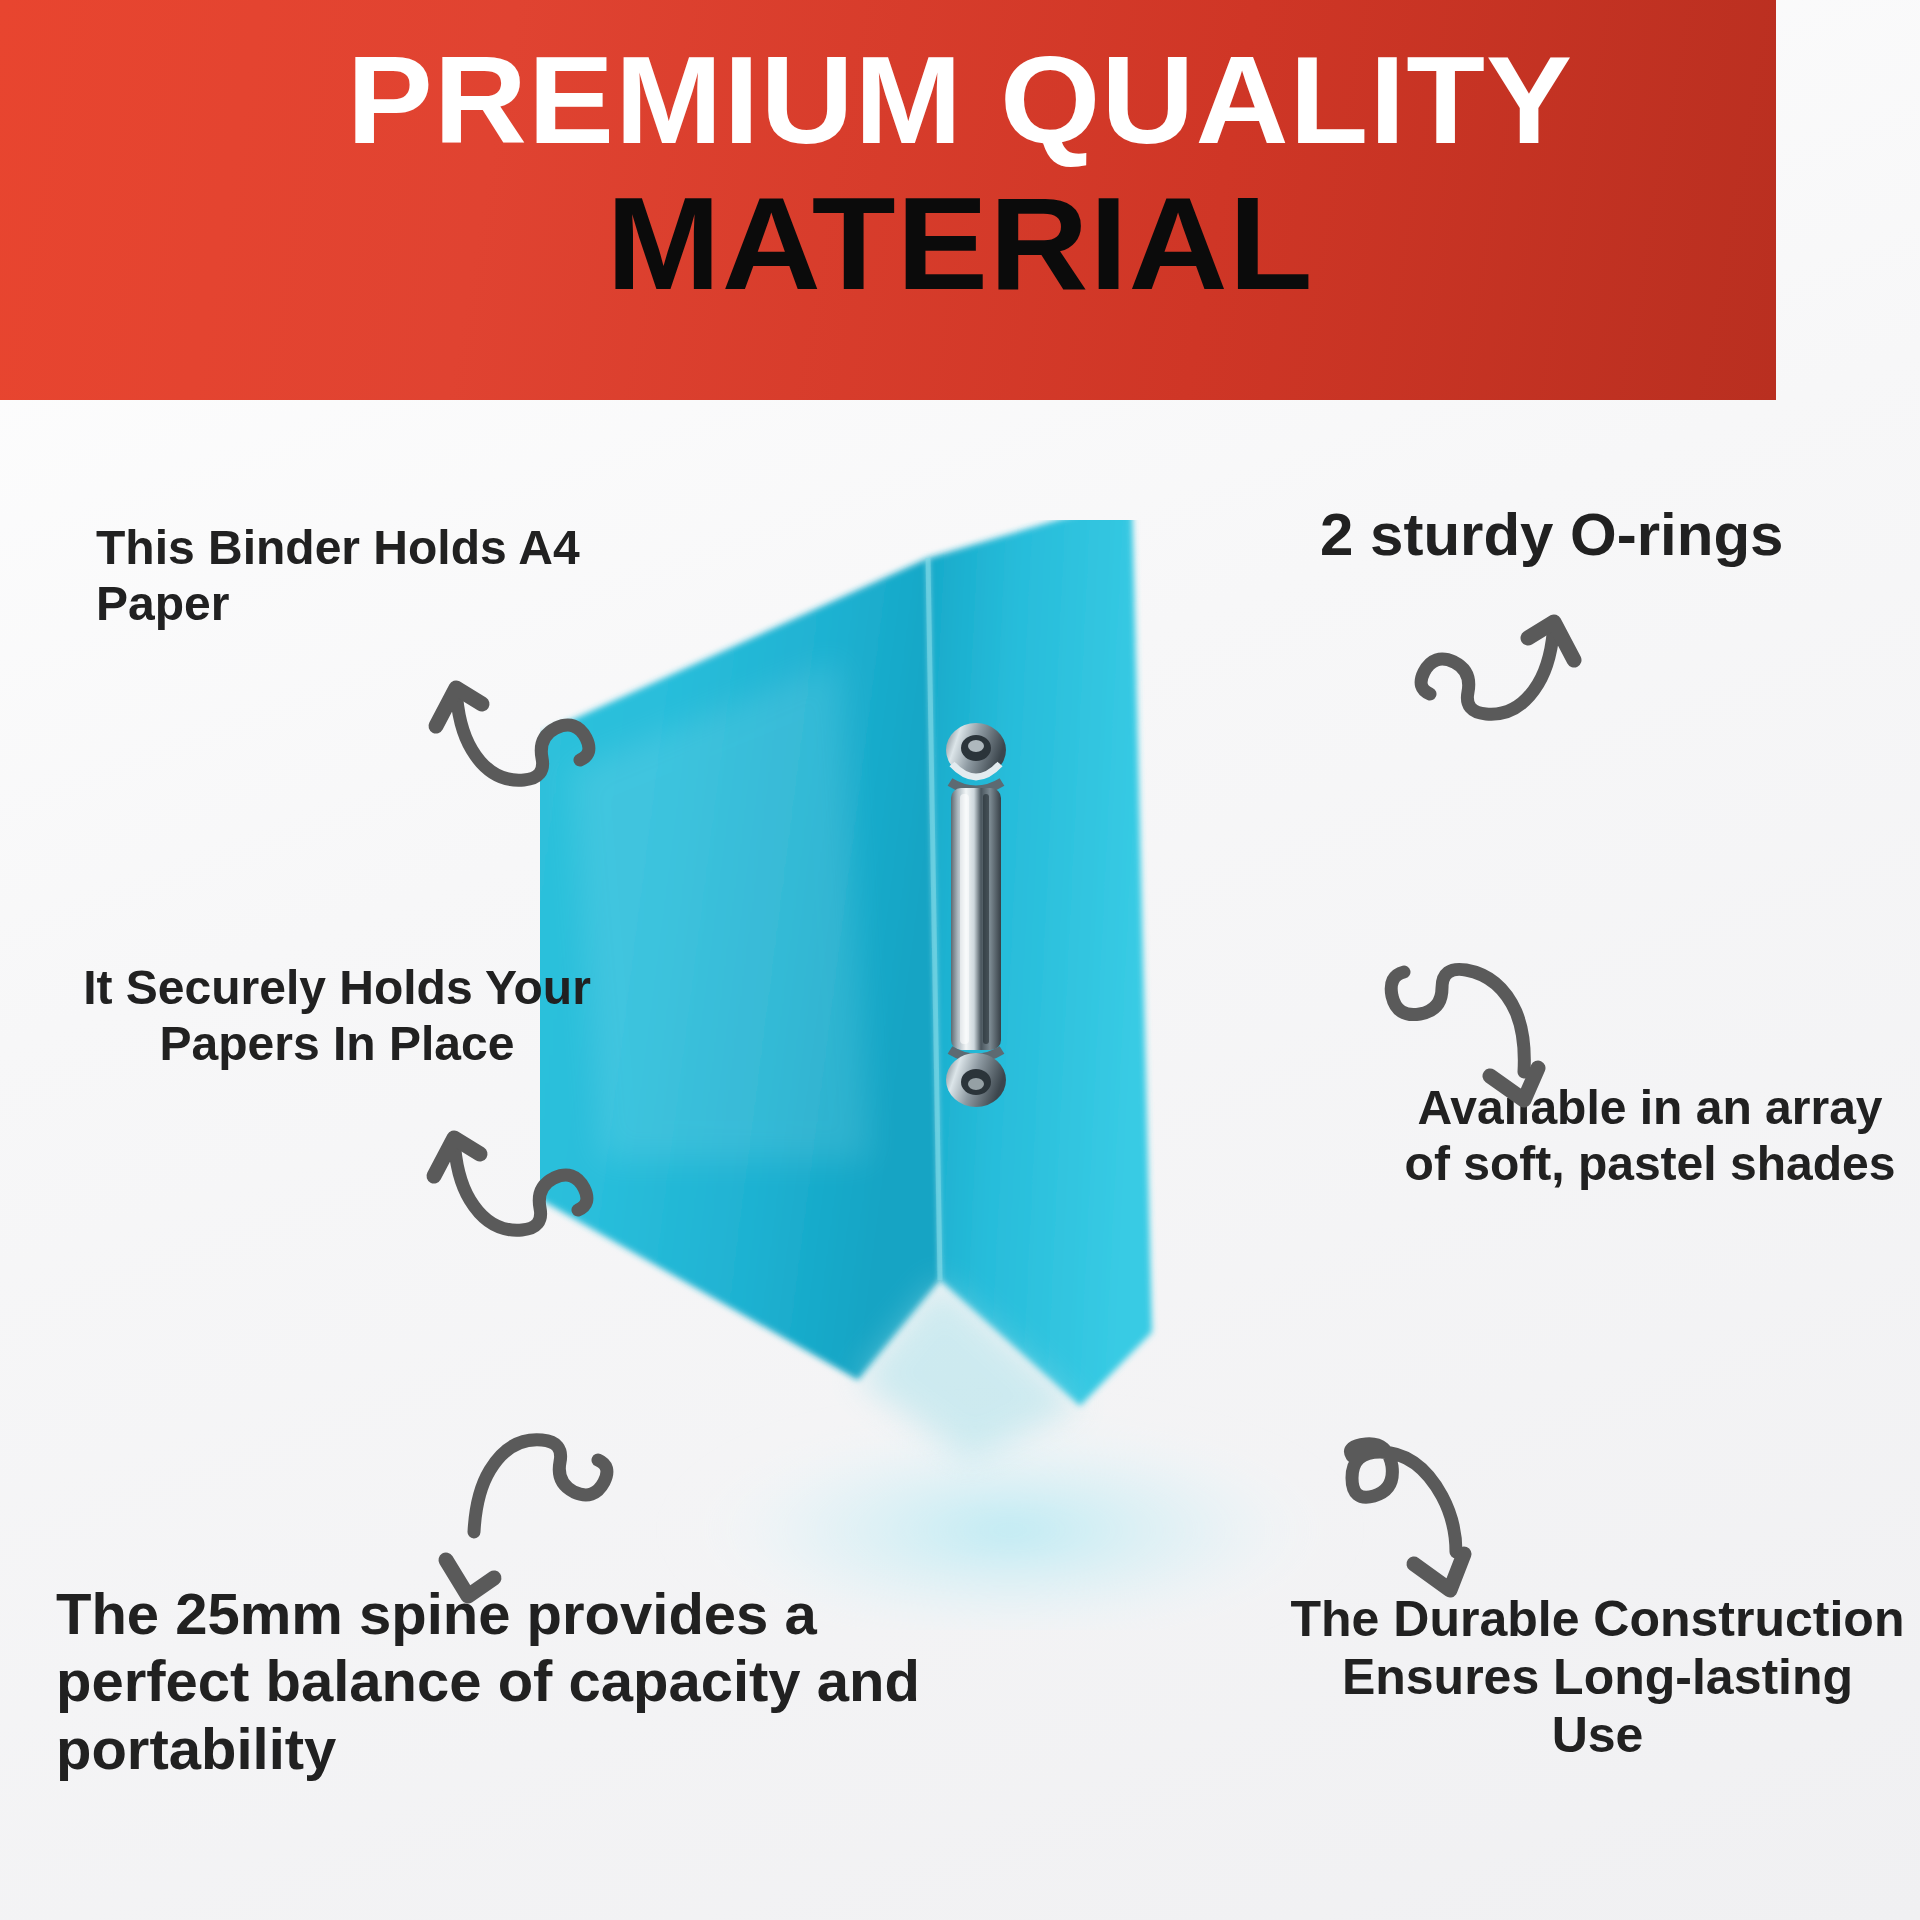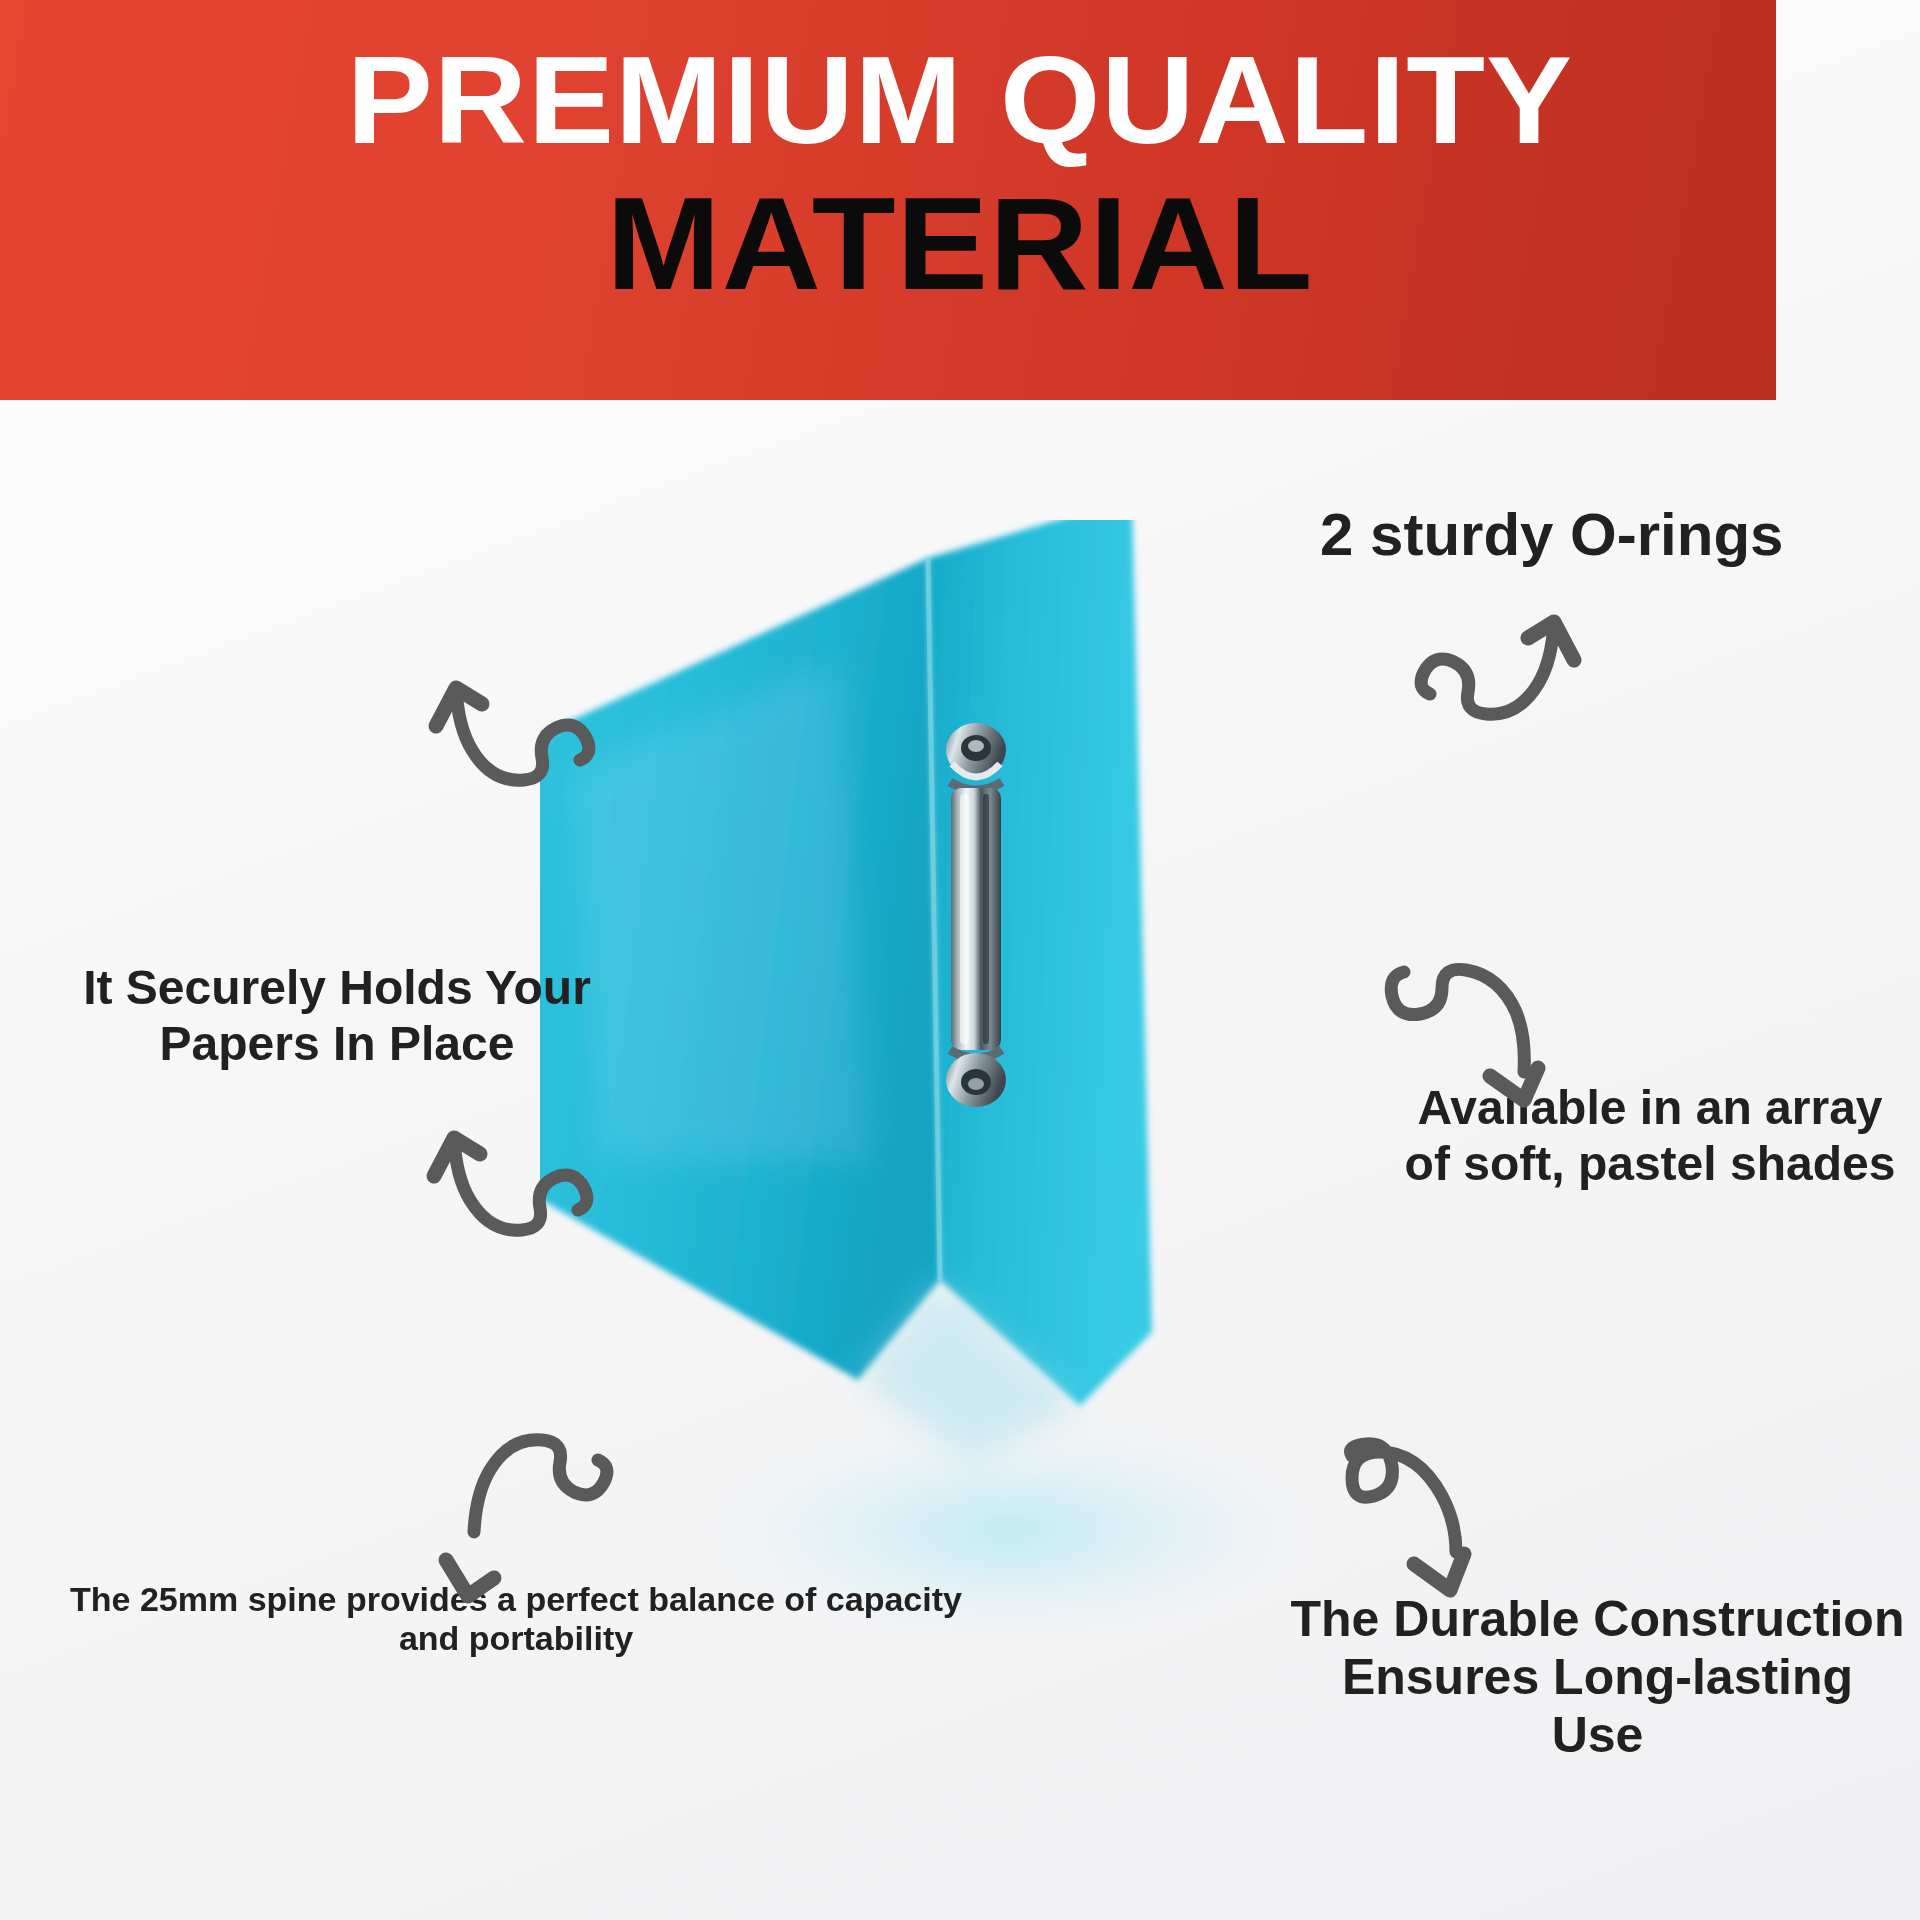--- a/index.html
+++ b/index.html
@@ -63,21 +63,21 @@
   .callout {
     position: absolute;
     color: #212121;
     font-weight: 700;
     line-height: 1.16;
     font-family: "Liberation Sans", sans-serif;
   }
 
   #c-a4            { left: 96px;  top: 520px;  width: 600px; font-size: 48px; text-align: left; }
   #c-secure        { left: 42px;  top: 960px;  width: 590px; font-size: 48px; text-align: center; }
-  #c-spine         { left: 56px;  top: 1580px; width: 920px; font-size: 34px; text-align: center;
+  #c-spine         { left: 56px;  top: 1580px; width: 920px; font-size: 58px; text-align: left;
                      font-family: "Liberation Sans Narrow", "Liberation Sans", sans-serif; }
   #c-orings        { left: 1320px; top: 500px; width: 580px; font-size: 60px; text-align: left; }
   #c-pastel        { left: 1400px; top: 1080px; width: 500px; font-size: 48px; text-align: center; }
   #c-durable       { left: 1290px; top: 1590px; width: 615px; font-size: 50px; text-align: center; }
 
   
   .arrow { position: absolute; }
   .arrow svg { display: block; overflow: visible; }
   .arrow path { fill: none; stroke: #5a5a5a; stroke-width: 13; stroke-linecap: round; stroke-linejoin: round; }
   .arrow .head { fill: none; stroke: #5a5a5a; stroke-width: 15; stroke-linecap: round; stroke-linejoin: round; }
@@ -170,20 +170,21 @@
           <ellipse cx="436" cy="560" rx="30" ry="27" fill="url(#hinge)"></ellipse>
           <ellipse cx="436" cy="562" rx="15" ry="13" fill="#2b343a"></ellipse>
           <ellipse cx="436" cy="564" rx="8" ry="6" fill="#b9c4ca" opacity="0.75"></ellipse>
         </g>
       </g>
 
       <path d="M 318,860 L 400,760 L 540,886 L 430,940 Z" fill="#9fdfe9" opacity="0.45" filter="url(#softblur)"></path>
     </svg>
   </div>
 
+  <div class="callout" id="c-a4">This Binder Holds A4 Paper</div>
 
   <div class="callout" id="c-secure">It Securely Holds Your Papers In Place</div>
 
   <div class="callout" id="c-spine">The 25mm spine provides a perfect balance of capacity and portability</div>
 
   <div class="callout" id="c-orings">2 sturdy O-rings</div>
 
   <div class="callout" id="c-durable">The Durable Construction Ensures Long-lasting Use</div>
 
   <div class="callout" id="c-pastel">Available in an array of soft, pastel shades</div>

